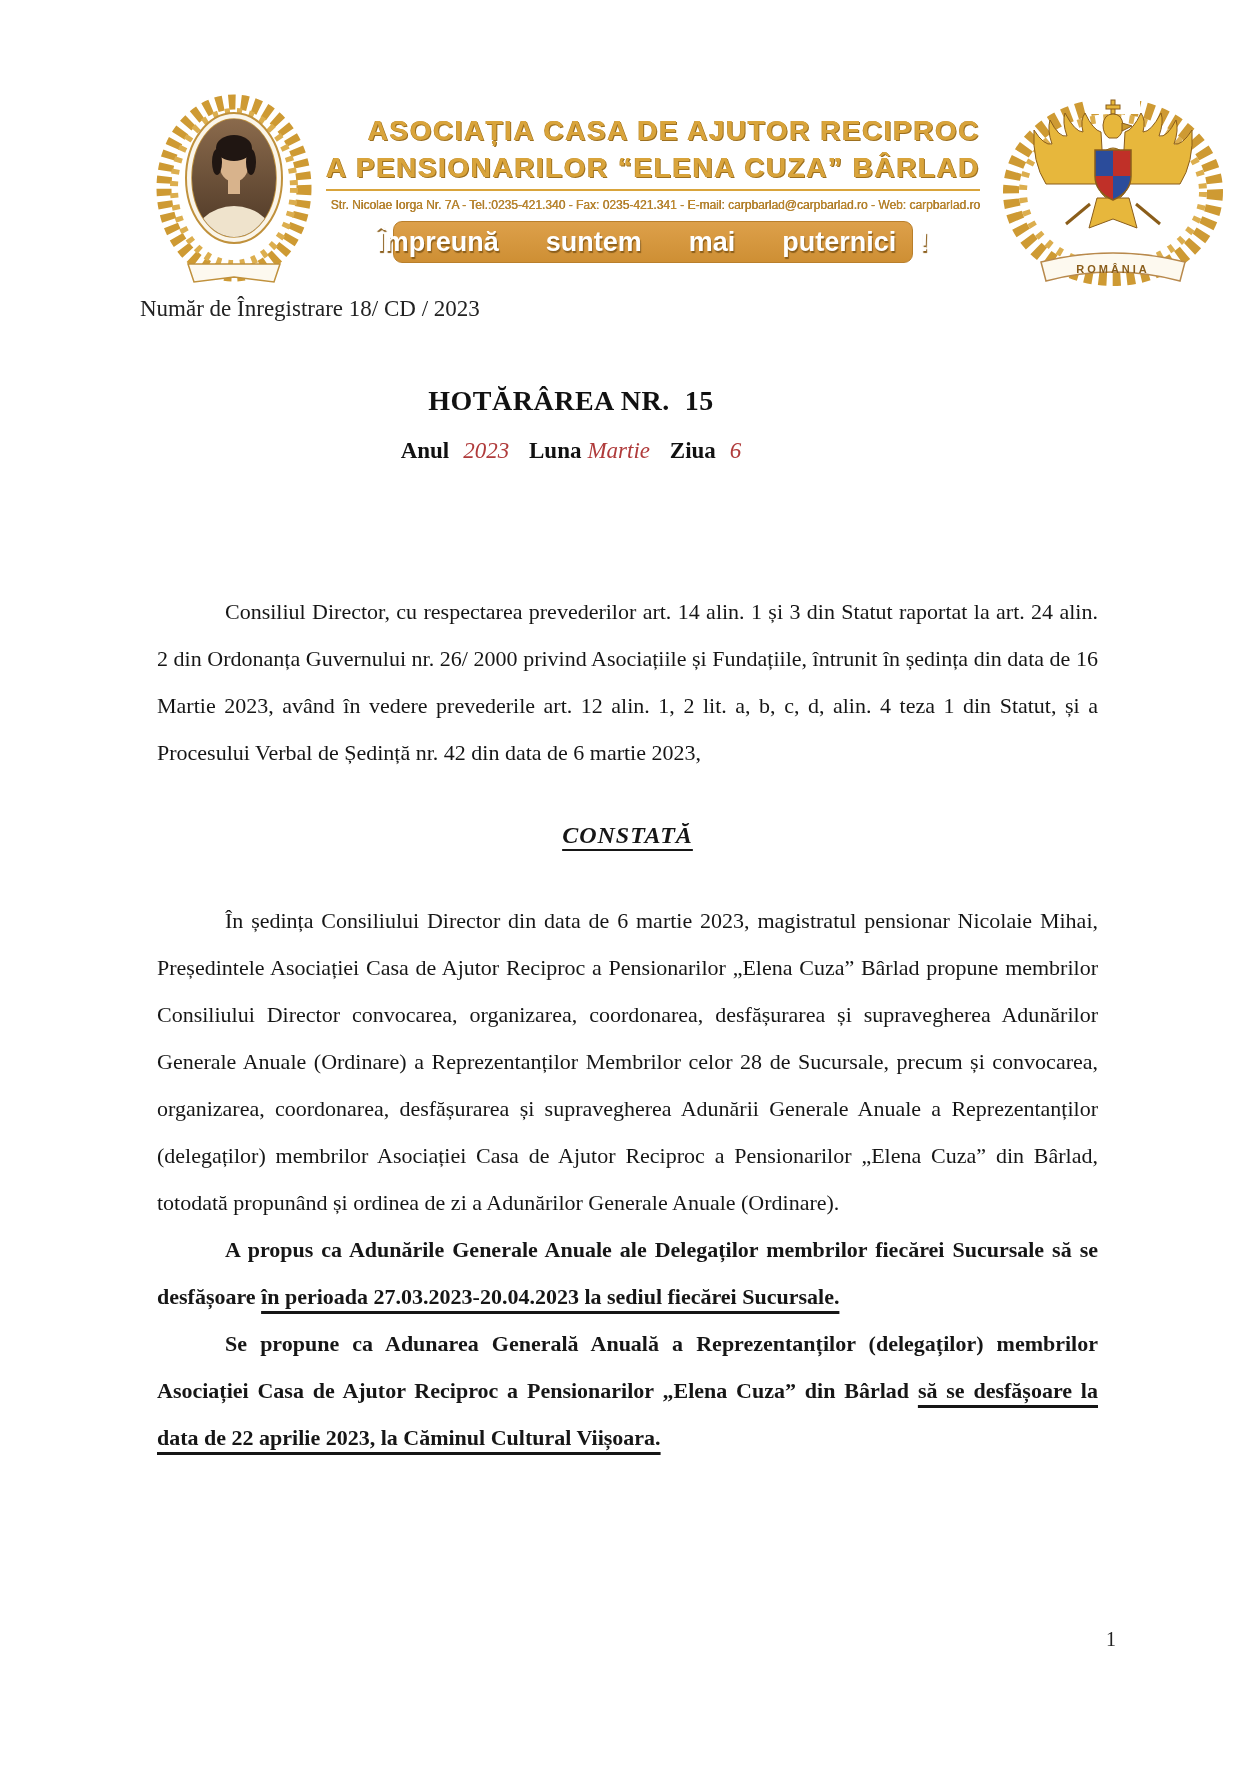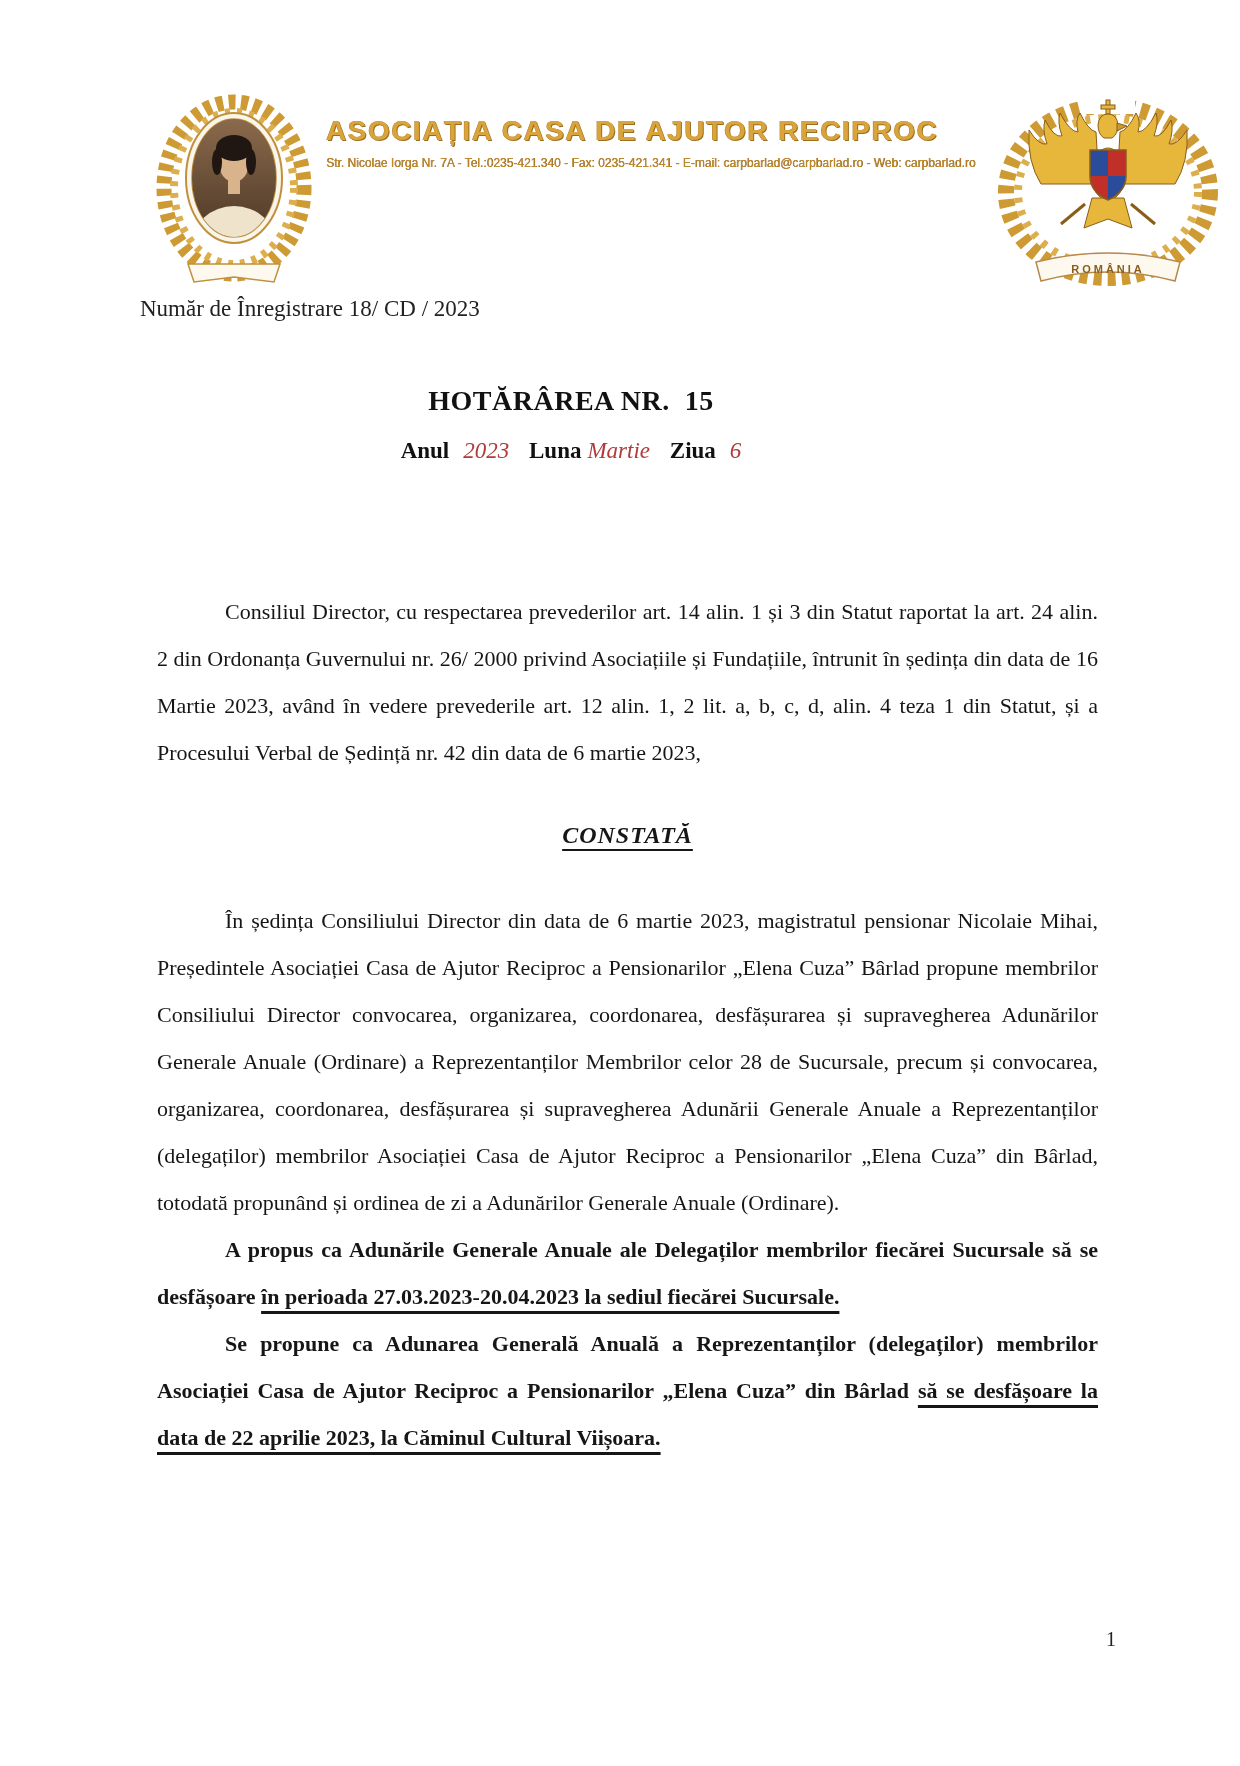--- a/index.html
+++ b/index.html
@@ -13,21 +13,21 @@
     color:#1c1c1c;
   }
 
   
   .letterhead {
     position:absolute; top:92px; left:150px; width:962px;
     display:flex; align-items:flex-start;
   }
   .emblem-left { width:170px; flex:0 0 170px; }
   .emblem-right { width:257px; flex:0 0 257px; }
-  .head-center { flex:1 1 auto; padding:0 6px; text-align:left; }
+  .head-center { flex:1 1 auto; padding:0 6px; text-align:right; }
 
   .org-line {
     font-family:"Liberation Sans", sans-serif;
     font-weight:bold;
     font-size:28px;
     letter-spacing:1.5px;
     color:#D9A43B;
     text-shadow:1px 1px 0 #9C6F1F, -0.5px -0.5px 0 #B5842A;
     line-height:37px;
     white-space:nowrap;
@@ -150,21 +150,25 @@
           <ellipse cx="67" cy="70" rx="5" ry="13" fill="#201612"></ellipse>
           <ellipse cx="101" cy="70" rx="5" ry="13" fill="#201612"></ellipse>
         </g>
 
         <polygon points="38,172 130,172 124,190 84,185 44,190" fill="#FDF9EF" stroke="#C0913C" stroke-width="1.5"></polygon>
       </svg>
     </div>
 
     <div class="head-center">
       <div class="org-line first">ASOCIAȚIA CASA DE AJUTOR RECIPROC</div>
+      <div><span class="org-line second">A PENSIONARILOR “ELENA CUZA” BÂRLAD</span></div>
       <div class="contact-line">Str. Nicolae Iorga Nr. 7A - Tel.:0235-421.340 - Fax: 0235-421.341 - E-mail: carpbarlad@carpbarlad.ro - Web: carpbarlad.ro</div>
+      <div class="motto-banner">
+        <span>Împreună  suntem  mai  puternici !</span>
+      </div>
     </div>
 
     <div class="emblem-right">
       <svg width="255" height="200" viewBox="0 0 255 200">
         <defs>
           <clipPath id="shieldClip">
             <path d="M109,58 h36 v26 q0,16 -18,24 q-18,-8 -18,-24 Z"></path>
           </clipPath>
         </defs>
 

